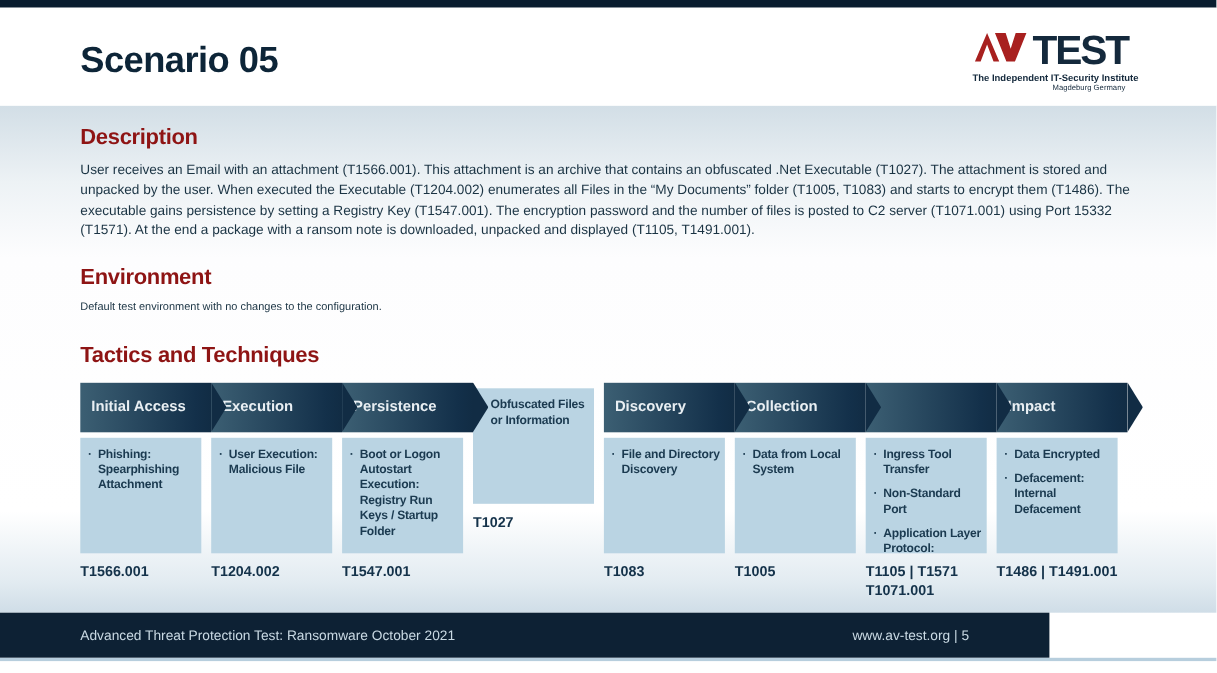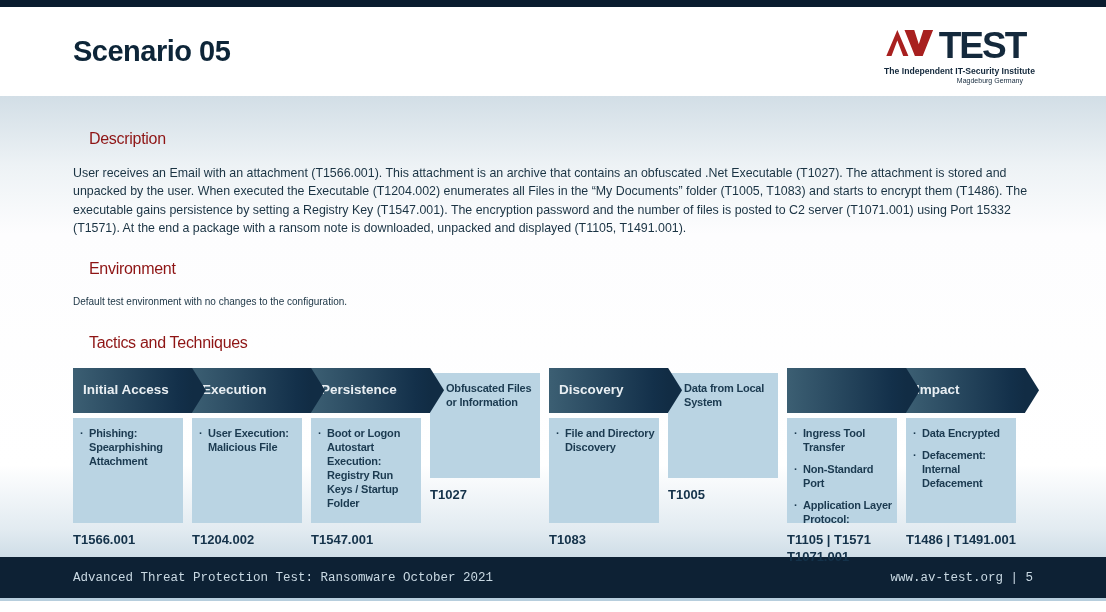--- a/index.html
+++ b/index.html
@@ -2,31 +2,31 @@
 <html><head>
 <meta charset="utf-8">
 <style>
   html,body{margin:0;padding:0;background:#ffffff;}
   body{width:1106px;height:612px;font-family:"Liberation Sans",sans-serif;overflow:hidden;}
   .slide{position:relative;width:1106px;height:612px;}
 
   .topbar{height:7px;background:#0a1d2f;}
 
   .header{position:relative;height:89px;background:#ffffff;}
-  .page-title{position:absolute;left:73px;top:28px;font-size:29px;font-weight:bold;color:#0d2538;letter-spacing:-0.5px;}
+  .page-title{position:absolute;left:73px;top:28px;font-size:33px;font-weight:bold;color:#0d2538;letter-spacing:-0.5px;}
   .logo{position:absolute;right:71px;top:16px;width:160px;}
   .logo-row{display:flex;align-items:flex-end;justify-content:center;}
   .logo-mark{width:52px;height:40px;margin-right:2px;}
   .logo-test{font-size:37px;line-height:34px;font-weight:bold;color:#14293c;letter-spacing:-2px;}
   .logo-tagline{margin-top:3px;text-align:right;font-size:8.6px;font-weight:bold;color:#14293c;white-space:nowrap;}
   .logo-city{margin-top:1px;text-align:right;font-size:7px;color:#14293c;margin-right:12px;}
 
   .main{height:461px;box-sizing:border-box;padding:18px 73px 0 73px;
     background:linear-gradient(180deg,#d2dee6 0%,#edf2f5 15%,#fdfdfe 30%,#ffffff 80%,#e2ebf1 94%,#cfdde7 100%);}
-  .h2{color:#8e1414;font-size:16px;font-weight:normal;letter-spacing:-0.3px;margin:16px;}
+  .h2{color:#8e1414;font-size:20px;font-weight:bold;letter-spacing:-0.3px;margin:0;}
   .desc-body{margin-top:8px;font-size:12.4px;line-height:18.4px;color:#1a3343;}
   .env-heading{margin-top:22px;}
   .env-body{margin-top:8px;font-size:10px;line-height:16px;color:#1a3343;}
   .tt-heading{margin-top:24px;}
 
   .tactics-table{display:flex;margin-top:13px;width:952px;}
   .col{flex:1;min-width:0;position:relative;}
   .th{position:relative;height:45px;display:flex;align-items:center;box-sizing:border-box;
       padding-left:10px;padding-right:4px;
       background:linear-gradient(90deg,#3c5f73 0%,#13304a 88%,#112c44 100%);
@@ -34,23 +34,23 @@
   .th .tip{position:absolute;right:-14px;top:0;width:14px;height:45px;background:#112c44;
       clip-path:polygon(0 0,100% 50%,0 100%);}
   .td{margin-top:5px;margin-right:9px;height:105px;background:#bad4e3;box-sizing:border-box;
       padding:8px 4px 0 7px;overflow:hidden;}
   .tech{display:flex;font-size:11px;font-weight:bold;color:#1b3a50;line-height:14px;
       letter-spacing:-0.2px;margin-bottom:8px;}
   .bullet{width:9px;flex:none;}
   .tech-label{white-space:pre-line;}
   .tcode{margin-top:8px;font-size:13px;font-weight:bold;color:#14324a;line-height:17px;white-space:pre-line;}
 
-  .footer{position:absolute;left:0;bottom:14px;width:1106px;height:41px;background:#0d2134;
+  .footer{position:absolute;left:0;bottom:14px;width:954px;height:41px;background:#0d2134;
       box-sizing:border-box;padding:0 73px;display:flex;align-items:center;justify-content:space-between;
-      color:#c9d9e3;font-size:12.5px;font-family:Liberation Mono, monospace;}
+      color:#c9d9e3;font-size:12.5px;}
   .footer-line{position:absolute;left:0;bottom:11px;width:1106px;height:3px;background:#b7cedd;}
 </style>
 </head>
 <body>
 
 <div class="slide">
   <div class="topbar"></div>
 
   <div class="header">
     <div class="page-title">Scenario 05</div>
@@ -136,20 +136,24 @@
     <div class="td">
             <div class="tech">
               <span class="bullet">·</span>
               <span class="tech-label">File and Directory Discovery</span>
             </div>
           </div>
     <div class="tcode">T1083</div>
   </div>
 
   <div class="col" style="z-index: 3;">
+    <div class="th">
+      <span class="th-label">Collection</span>
+      <span class="tip"></span>
+    </div>
     <div class="td">
             <div class="tech">
               <span class="bullet">·</span>
               <span class="tech-label">Data from Local System</span>
             </div>
           </div>
     <div class="tcode">T1005</div>
   </div>
 
   <div class="col" style="z-index: 2;">

